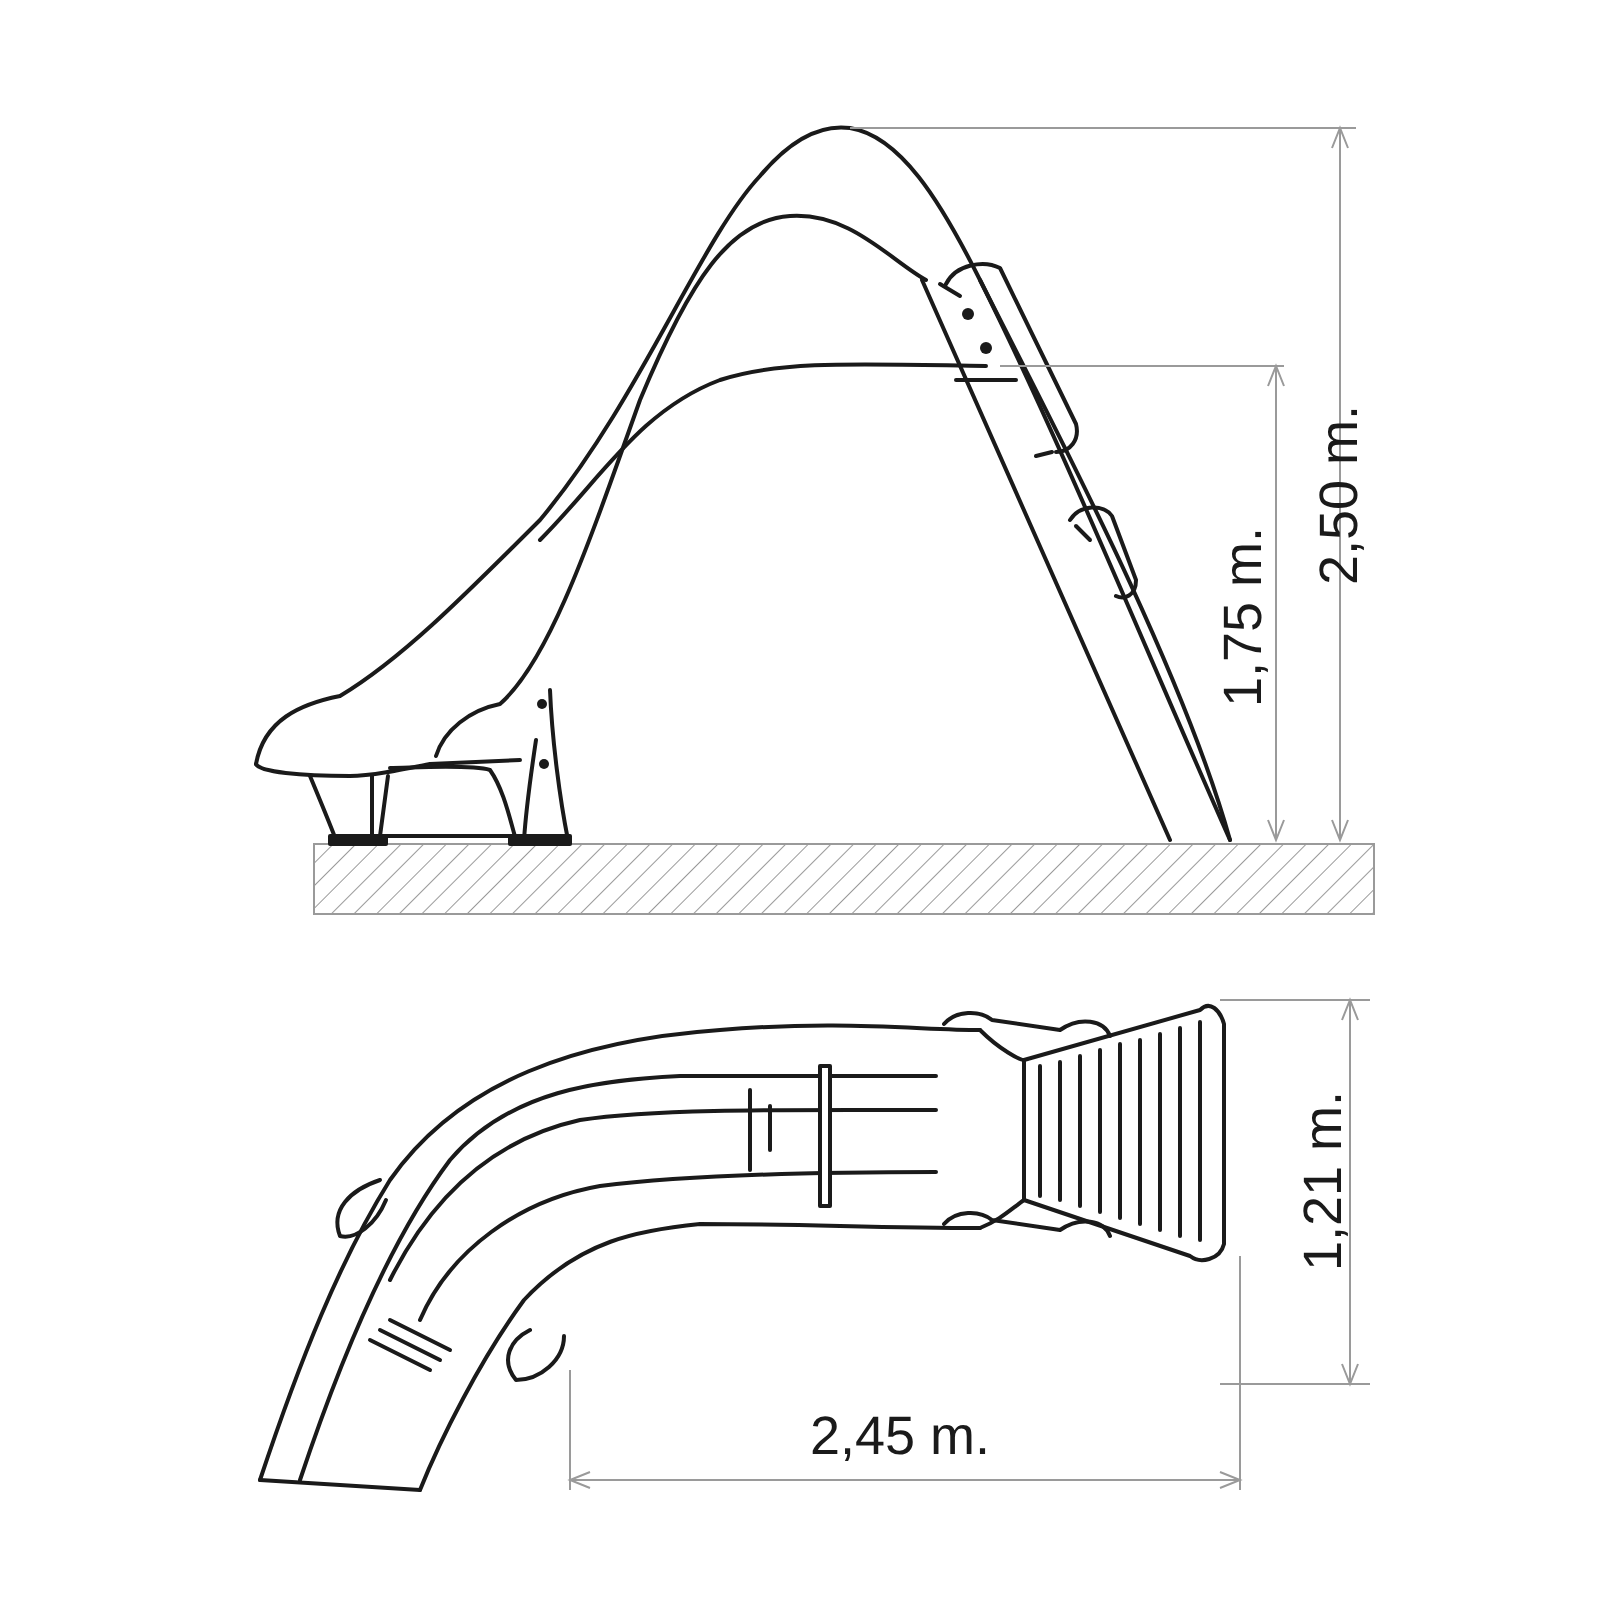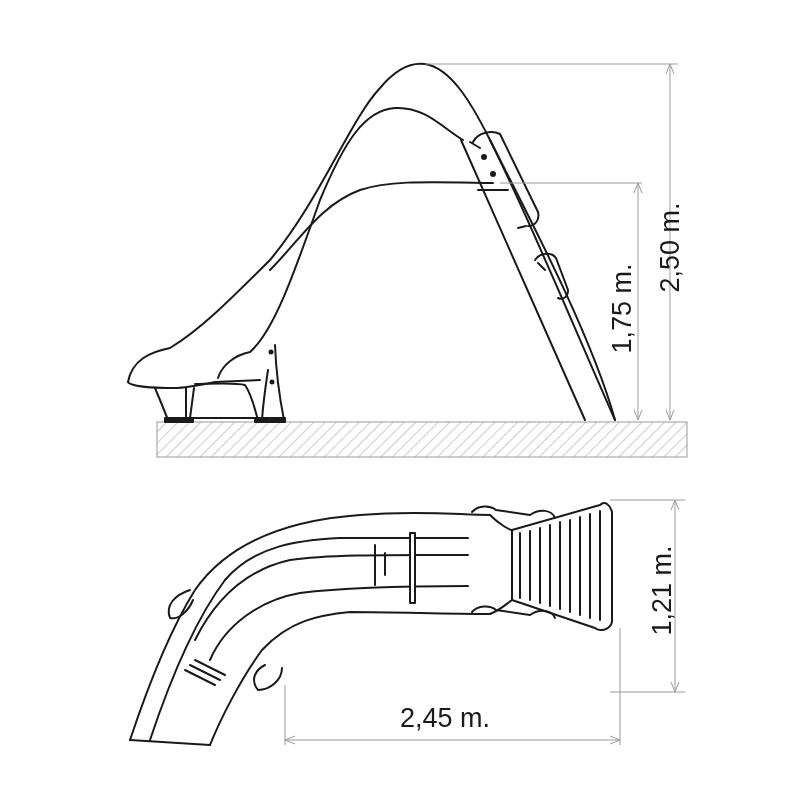--- a/index.html
+++ b/index.html
@@ -128,13 +128,13 @@
       <line x1="620" y1="628" x2="620" y2="745"></line>
       <polyline points="295,736 285,740 295,744"></polyline>
       <polyline points="610,736 620,740 610,744"></polyline>
     </g>
   </g>
 </svg>
 
 <div class="dim-label rot" style="left:620px; top:232px; width:100px; text-align:center;">2,50 m.</div>
 <div class="dim-label rot" style="left:572px; top:293px; width:100px; text-align:center;">1,75 m.</div>
 <div class="dim-label rot" style="left:612px; top:575px; width:100px; text-align:center;">1,21 m.</div>
-<div class="dim-label" style="left:400px; top:703px; width:100px; ">2,45 m.</div>
+<div class="dim-label" style="left:400px; top:703px; width:100px; text-align:center;">2,45 m.</div>
 
 </body></html>

